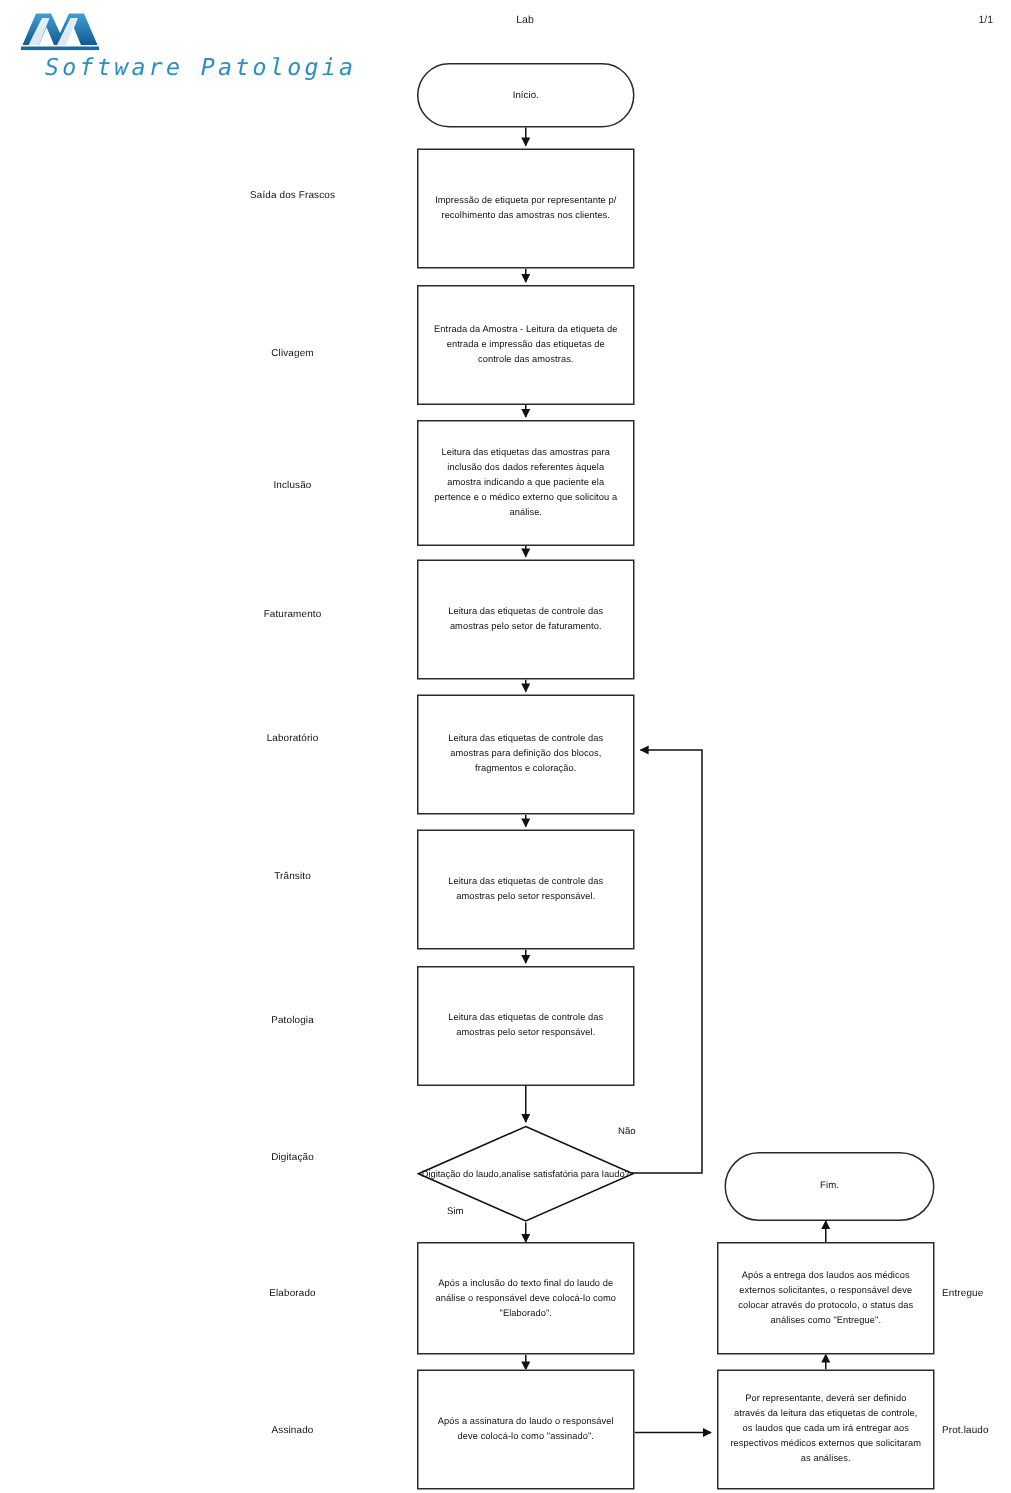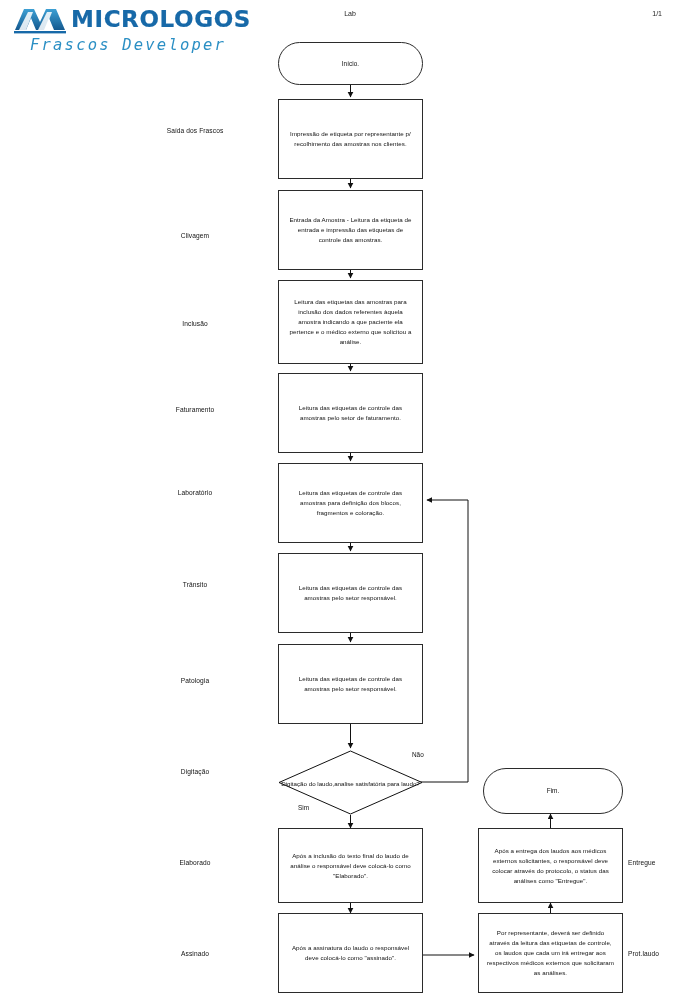--- a/index.html
+++ b/index.html
@@ -88,22 +88,21 @@
         <linearGradient id="lg" x1="0" y1="0" x2="0" y2="1">
           <stop offset="0%" stop-color="#3da0d4"></stop>
           <stop offset="100%" stop-color="#14598f"></stop>
         </linearGradient>
       </defs>
       <path d="M1,24 L10,3 L20,3 L26,16 L32,3 L42,3 L51,24 L40,24 L35,12 L30,24 L22,24 L17,12 L12,24 Z" fill="url(#lg)"></path>
       <path d="M5,24 L14,6 L19,6 L12,24 Z" fill="#ffffff" opacity=".85"></path>
       <path d="M24,24 L33,6 L38,6 L31,24 Z" fill="#ffffff" opacity=".85"></path>
       <rect x="0" y="25" width="52" height="2.4" fill="#1769a8"></rect>
     </svg>
-    <div class="logo-word">MICROLOGOS</div>
-    <div class="logo-sub">Frascos Developer</div>
+    <div class="logo-sub">Software Patologia</div>
   </div>
 
   <div class="hdr-title">Lab</div>
   <div class="hdr-page">1/1</div>
 
   <svg class="wires" viewBox="0 0 674 995" xmlns="http://www.w3.org/2000/svg">
     <defs>
       <marker id="ah" markerWidth="7" markerHeight="7" refX="5.4" refY="3" orient="auto" markerUnits="userSpaceOnUse">
         <path d="M0,0 L6,3 L0,6 z" fill="#111"></path>
       </marker>

